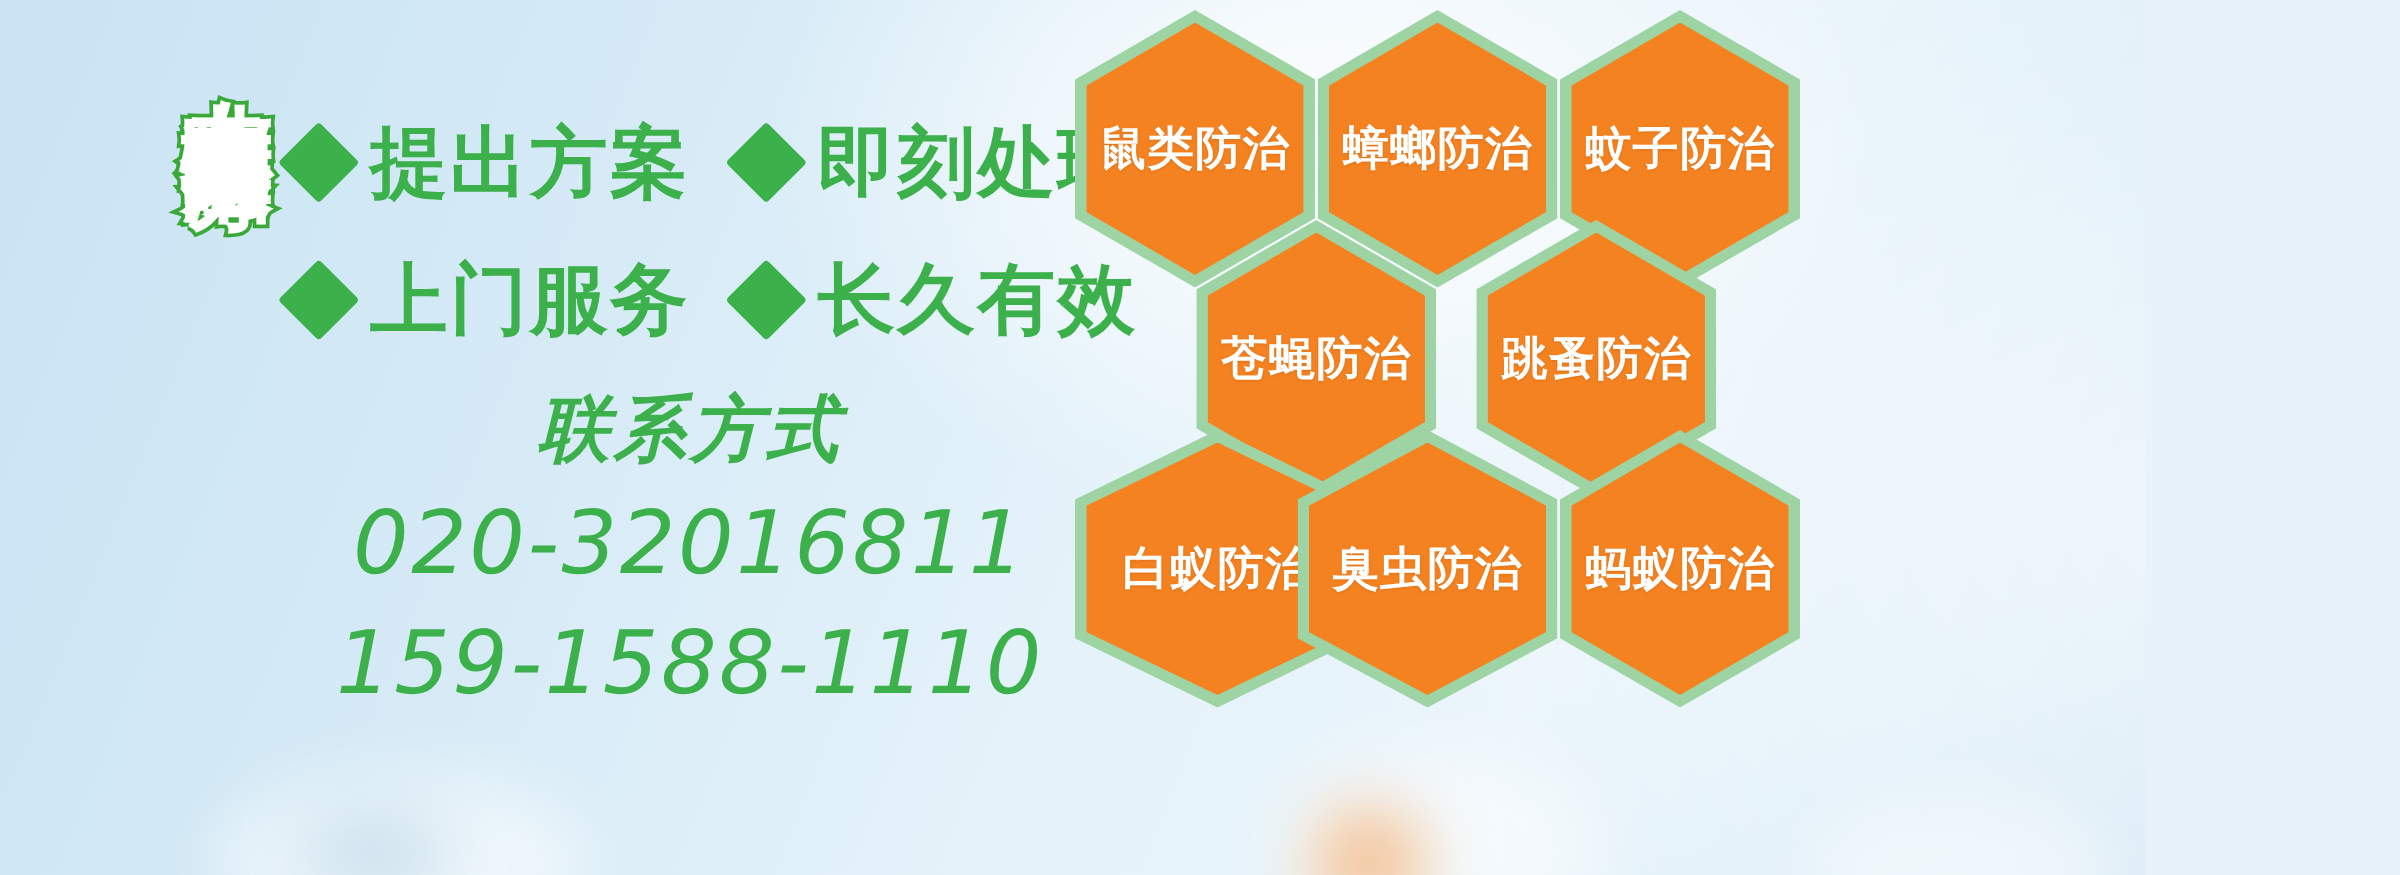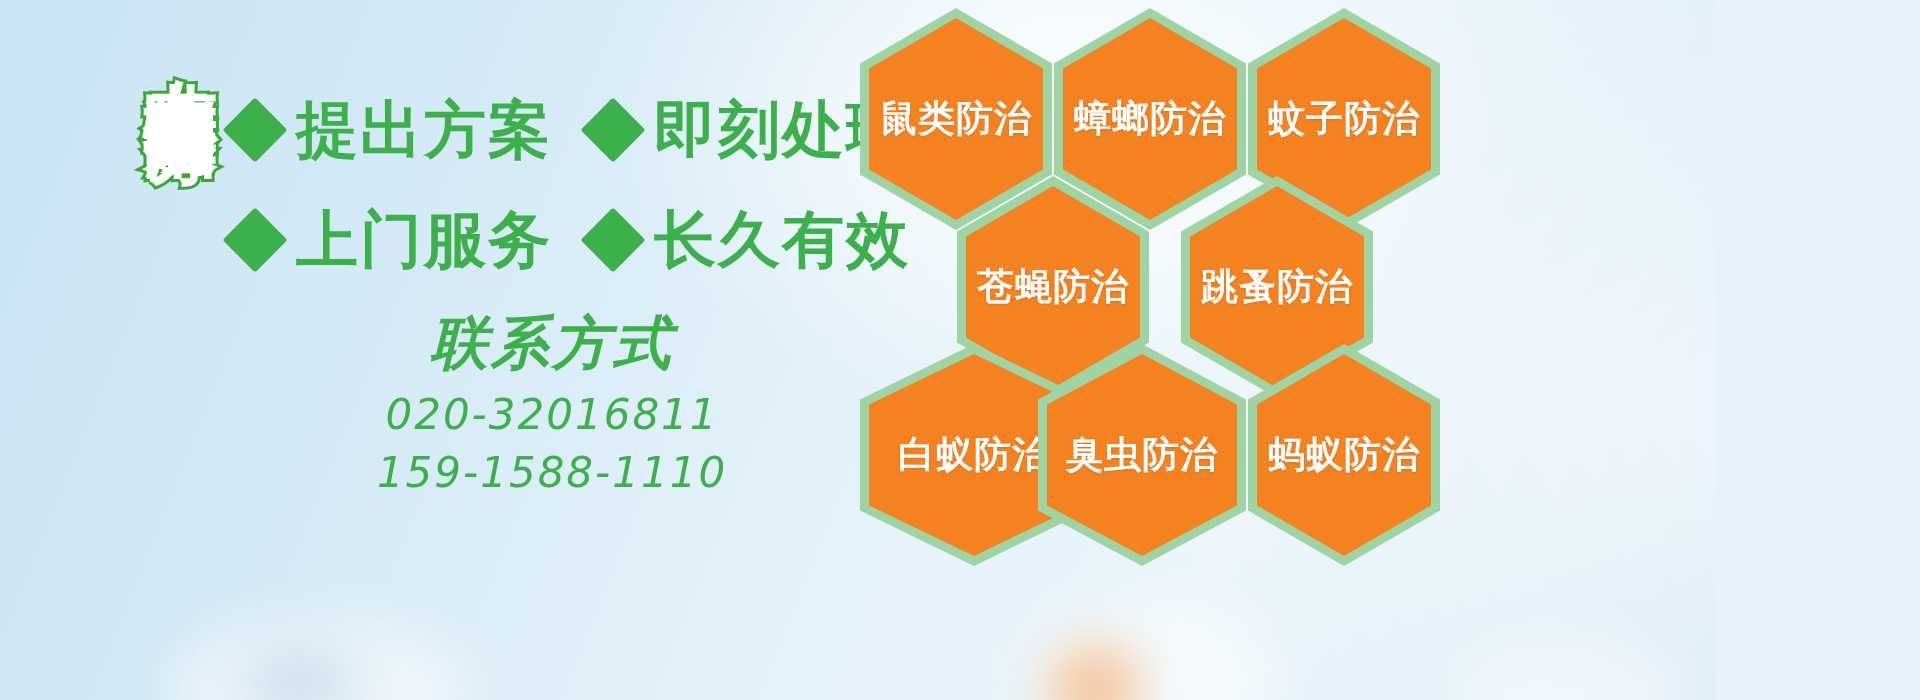--- a/index.html
+++ b/index.html
@@ -59,21 +59,21 @@
   }
 
   
   #contact{position:absolute;left:232px;top:312px;width:640px;text-align:center;font-style:italic;}
   #contact-heading{
     font-size:58px;font-weight:700;color:#3cb14b;letter-spacing:3px;
     margin-bottom:10px;line-height:1.1;
     font-family:"DejaVu Sans","Liberation Sans",sans-serif;
   }
   .phone{
-    font-size:42px;color:#3cb14b;letter-spacing:2px;line-height:1.38;
+    font-size:70px;color:#3cb14b;letter-spacing:2px;line-height:1.38;
     font-weight:400;
     font-family:"DejaVu Sans","Liberation Sans",sans-serif;
   }
 
   
   #honeycomb{position:absolute;left:860px;top:0;width:620px;height:700px;}
   .hex{
     position:absolute;width:192px;height:222px;
   }
   .hex .outer{

